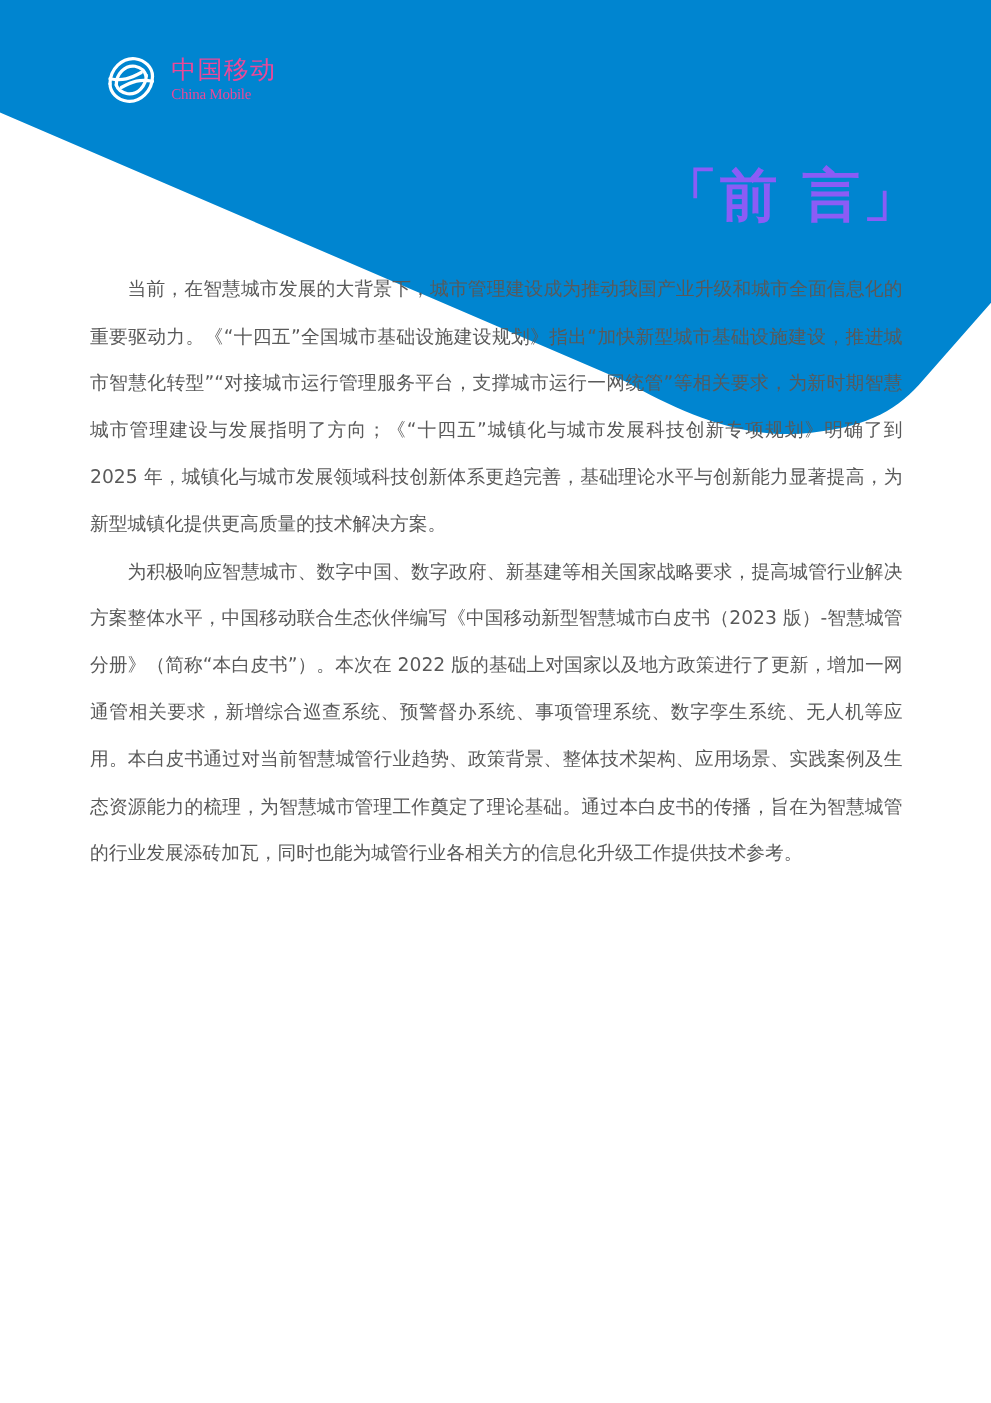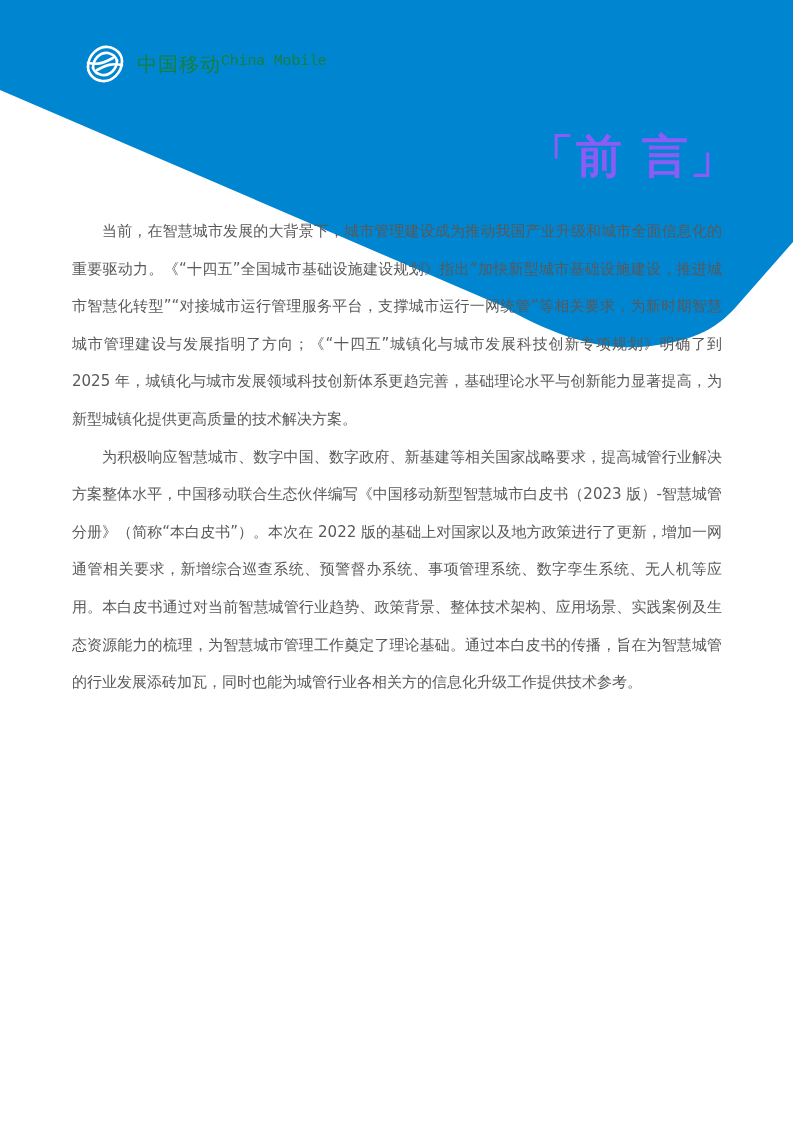--- a/index.html
+++ b/index.html
@@ -1,23 +1,23 @@
 <!DOCTYPE html>
 <html><head>
 <meta charset="utf-8">
 <style>
   html, body { margin:0; padding:0; }
   body { width:793px; height:1122px; position:relative; background:#ffffff; overflow:hidden;
          font-family:"DejaVu Sans", "Liberation Sans", sans-serif; }
   .bg-shape { position:absolute; left:0; top:0; width:793px; height:1122px; z-index:0; }
   .logo { position:absolute; left:82px; top:41px; height:46px; display:flex; align-items:center; z-index:2; }
   .logo-icon { width:46px; height:46px; }
-  .logo-text { margin-left:9px; color:#15803d; display:flex; flex-direction:row; }
+  .logo-text { margin-left:9px; color:#ec4899; display:flex; flex-direction:column; }
   .logo-cn { font-size:20px; line-height:22px; letter-spacing:1px; }
-  .logo-en { font-family:Liberation Mono, monospace; font-size:15px; line-height:18px; letter-spacing:-0.2px; }
+  .logo-en { font-family:Liberation Serif, serif; font-size:12px; line-height:18px; letter-spacing:-0.2px; }
   .title { position:absolute; left:528px; top:130px; z-index:2; color:#8b5cf6; font-size:46px; font-weight:bold;
            line-height:52px; letter-spacing:2px; white-space:nowrap; }
   .content { position:absolute; left:72px; top:213px; width:650px; z-index:2; color:#595959; }
   .para { font-size:15px; line-height:37.6px; text-align:justify; text-indent:2em; margin:0; }
 </style>
 </head>
 <body>
 
 <svg class="bg-shape" viewBox="0 0 793 1122" xmlns="http://www.w3.org/2000/svg">
   <path d="M0 0 L793 0 L793 242 L735 308 C715 330 690 343 640 347 C590 350 545 330 500 305 L0 90 Z" fill="#0085d0"></path>

